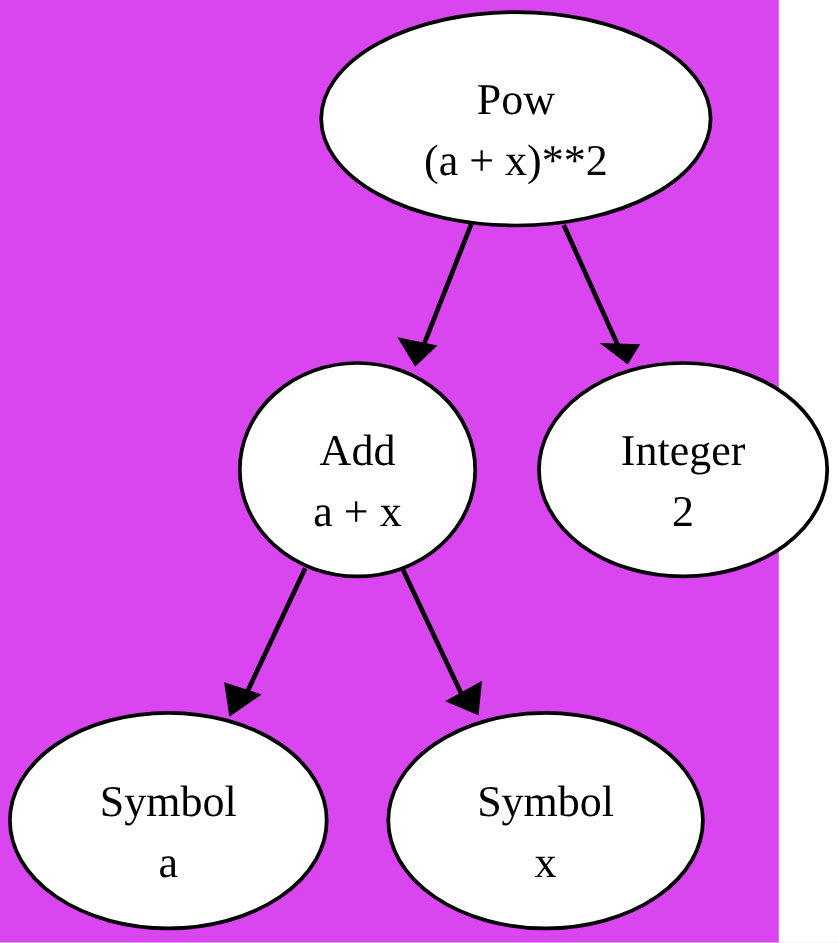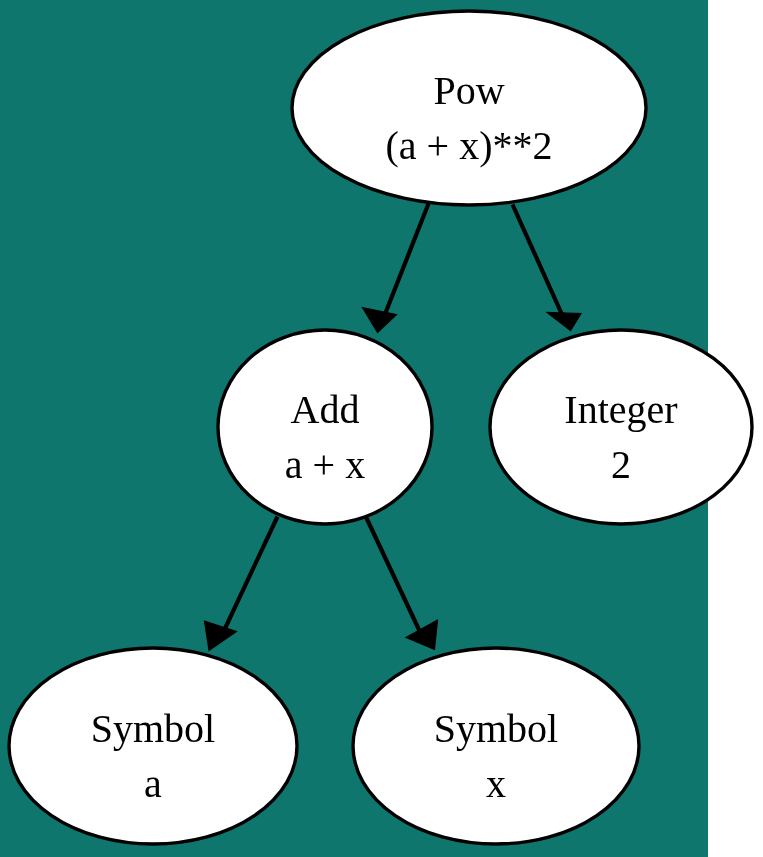--- a/index.html
+++ b/index.html
@@ -11,21 +11,21 @@
   body {
     width: 763px;
     height: 857px;
     overflow: hidden;
     font-family: "Liberation Serif", "DejaVu Serif", serif;
   }
   #graph-root {
     position: relative;
     width: 708px;
     height: 857px;
-    background: #0f766e;
+    background: #d946ef;
   }
   #graph-svg {
     display: block;
     width: 763px;
     height: 857px;
   }
   .node-ellipse {
     fill: #ffffff;
     stroke: #000000;
     stroke-width: 3.4;

